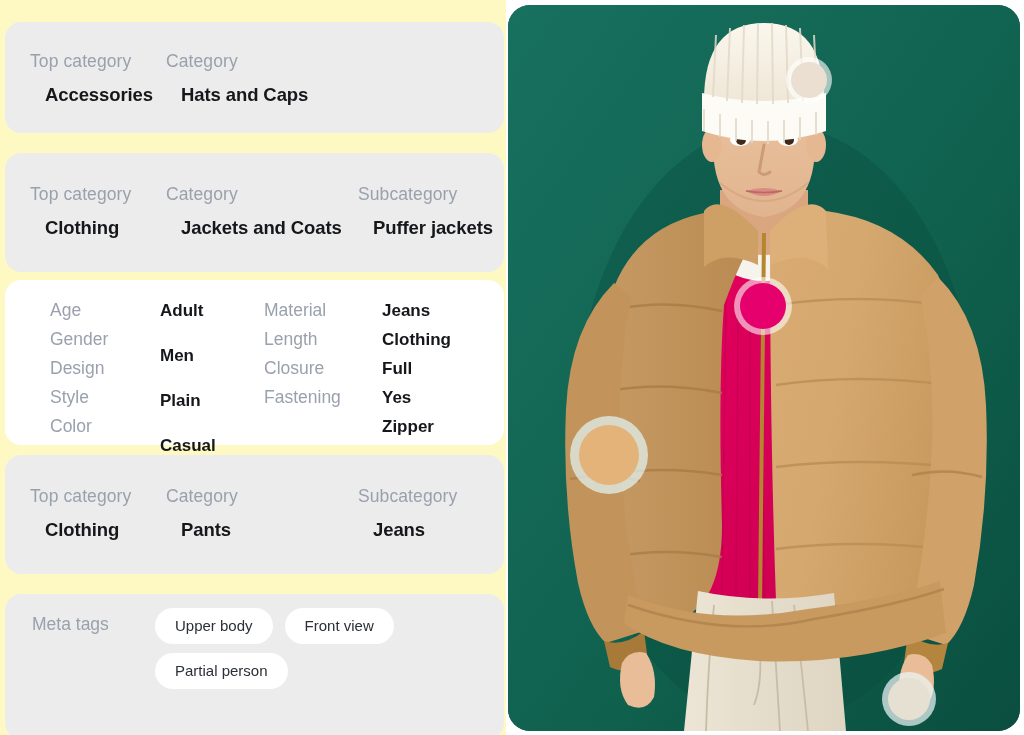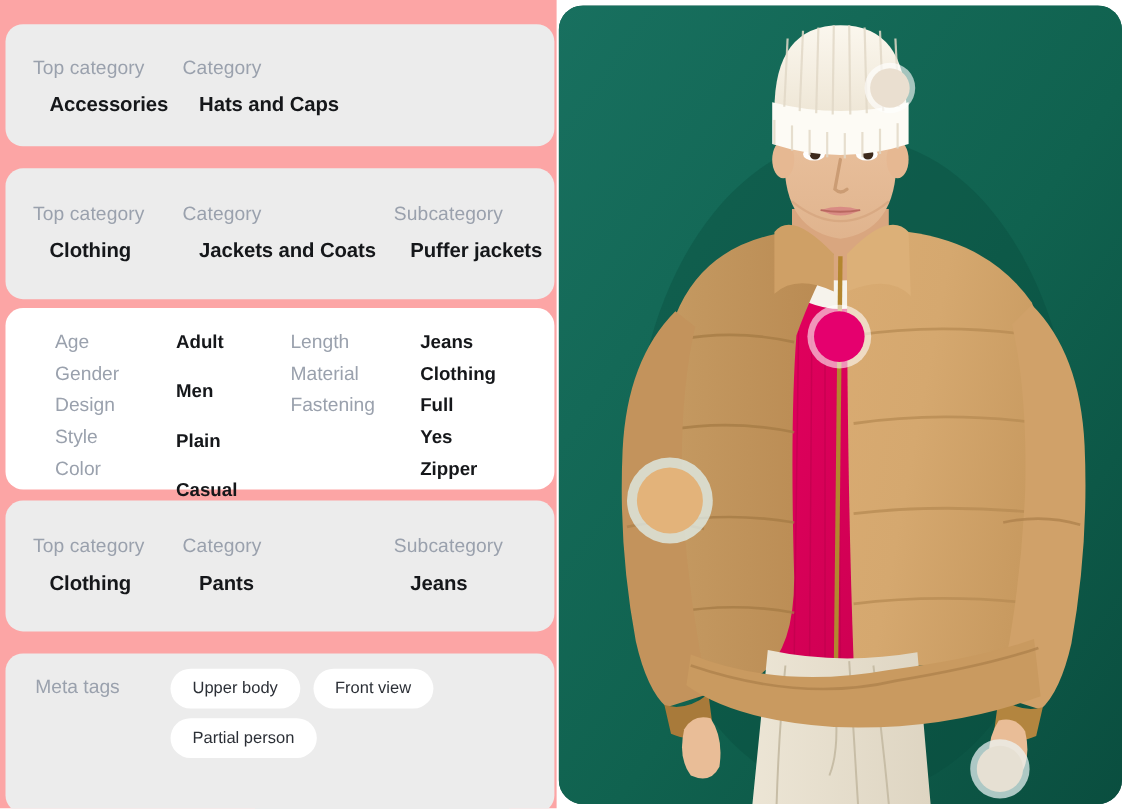--- a/index.html
+++ b/index.html
@@ -8,21 +8,21 @@
     background:#ffffff;
     font-family:"Liberation Sans", sans-serif;
     overflow:hidden;
     position:relative;
   }
   .app{position:absolute;inset:0;}
 
   
   .left-panel{
     position:absolute;left:0;top:0;width:506px;height:735px;
-    background:#fca5a5;
+    background:#fef9c3;
   }
   .card{
     position:absolute;left:5px;width:499px;
     background:#ececec;
     border-radius:16px;
     box-sizing:border-box;
   }
   .card-attrs{background:#ffffff;}
 
   .cat-row{
@@ -150,22 +150,23 @@
 
         <div class="attr-col val" style="width:104px;gap:16px;">
           <div class="cell">Adult</div>
           <div class="cell">Men</div>
           <div class="cell">Plain</div>
           <div class="cell">Casual</div>
           <div class="cell">Beige</div>
         </div>
 
         <div class="attr-col lbl" style="width:118px;">
+          <div class="cell">Material</div>
           <div class="cell">Length</div>
-          <div class="cell">Material</div>
+          <div class="cell">Closure</div>
           <div class="cell">Fastening</div>
         </div>
 
         <div class="attr-col val">
           <div class="cell">Jeans</div>
           <div class="cell">Clothing</div>
           <div class="cell">Full</div>
           <div class="cell">Yes</div>
           <div class="cell">Zipper</div>
         </div>

